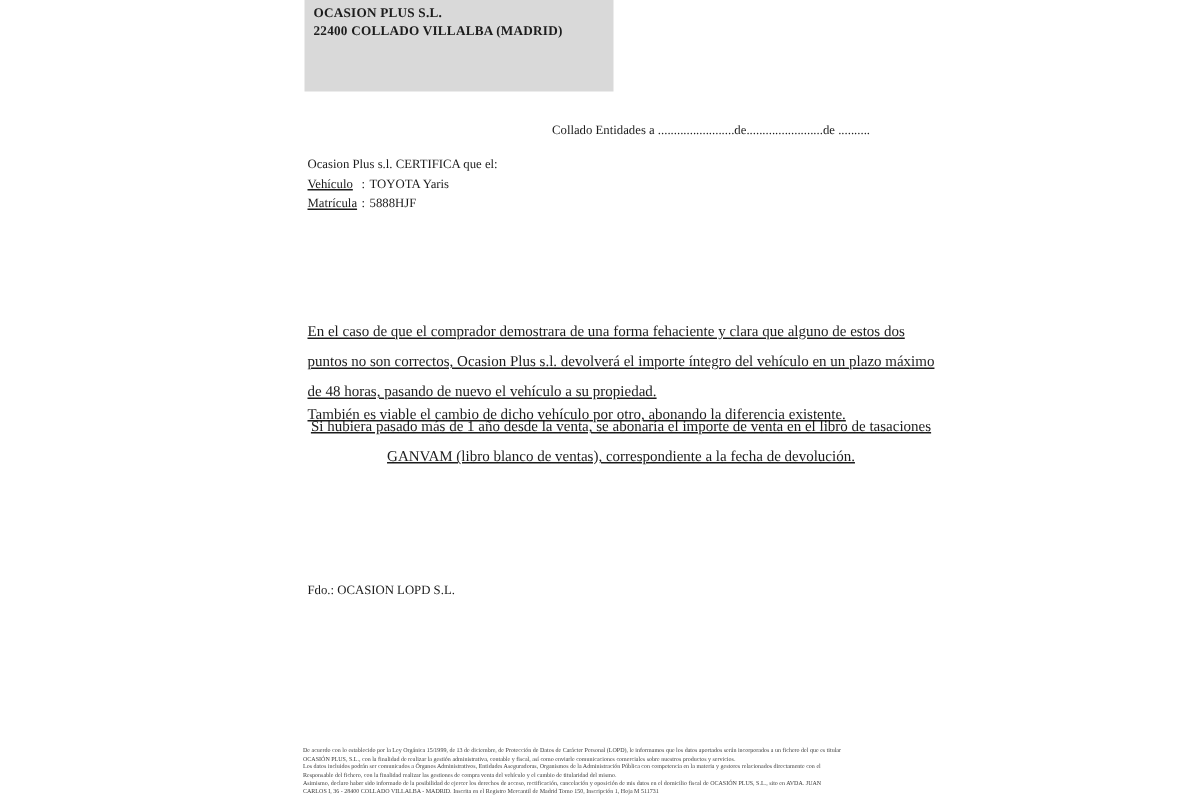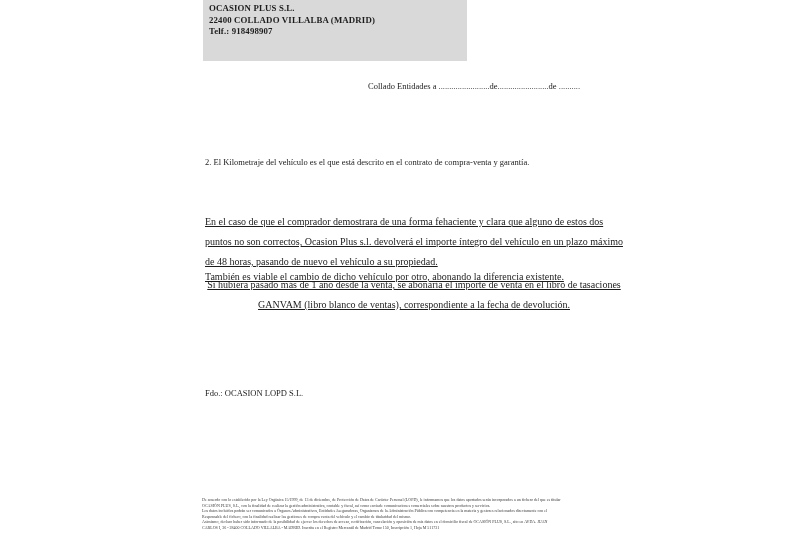--- a/index.html
+++ b/index.html
@@ -10,21 +10,21 @@
     height: 533px;
     background: #ffffff;
     overflow: hidden;
     font-family: "Liberation Serif", "DejaVu Serif", serif;
     color: #1c1c1c;
   }
   .header-box {
     position: absolute;
     left: 203px;
     top: 0;
-    width: 264px;
+    width: 206px;
     height: 61px;
     background: #d9d9d9;
     padding: 3px 0 0 6px;
   }
   .hline {
     font-weight: bold;
     font-size: 8.8px;
     line-height: 11.5px;
     letter-spacing: 0.15px;
     white-space: nowrap;
@@ -88,28 +88,35 @@
   .fineprint div { white-space: nowrap; }
 </style>
 </head>
 <body>
 
 <div class="page">
 
   <div class="header-box">
     <div class="hline">OCASION PLUS S.L.</div>
     <div class="hline">22400 COLLADO VILLALBA (MADRID)</div>
-    <div class="hline">Telf.: 918498907</div>
   </div>
 
   <div class="date-line">Collado Entidades a ........................de........................de ..........</div>
 
+  <div class="certify">
+    <div>Ocasion Plus s.l. CERTIFICA que el:</div>
+    <div>
+      <span class="kv-label">Vehículo</span><span class="kv-sep">:</span><span>TOYOTA Yaris</span>
+    </div>
+    <div>
+      <span class="kv-label">Matrícula</span><span class="kv-sep">:</span><span>5888HJF</span>
+    </div>
+  </div>
 
   <div class="points">
-    <div class="point">2. El Kilometraje del vehículo es el que está descrito en el contrato de compra-venta y garantía.</div>
   </div>
 
   <div class="para para-refund">En el caso de que el comprador demostrara de una forma fehaciente y clara que alguno de estos dos puntos no son correctos, Ocasion Plus s.l. devolverá el importe íntegro del vehículo en un plazo máximo de 48 horas, pasando de nuevo el vehículo a su propiedad.</div>
   <div class="para para-exchange">También es viable el cambio de dicho vehículo por otro, abonando la diferencia existente.</div>
   <div class="para para-ganvam">Si hubiera pasado más de 1 año desde la venta, se abonaría el importe de venta en el libro de tasaciones GANVAM (libro blanco de ventas), correspondiente a la fecha de devolución.</div>
 
   <div class="signature">Fdo.: OCASION LOPD S.L.</div>
 
   <div class="fineprint">
     <div>De acuerdo con lo establecido por la Ley Orgánica 15/1999, de 13 de diciembre, de Protección de Datos de Carácter Personal (LOPD), le informamos que los datos aportados serán incorporados a un fichero del que es titular</div>

